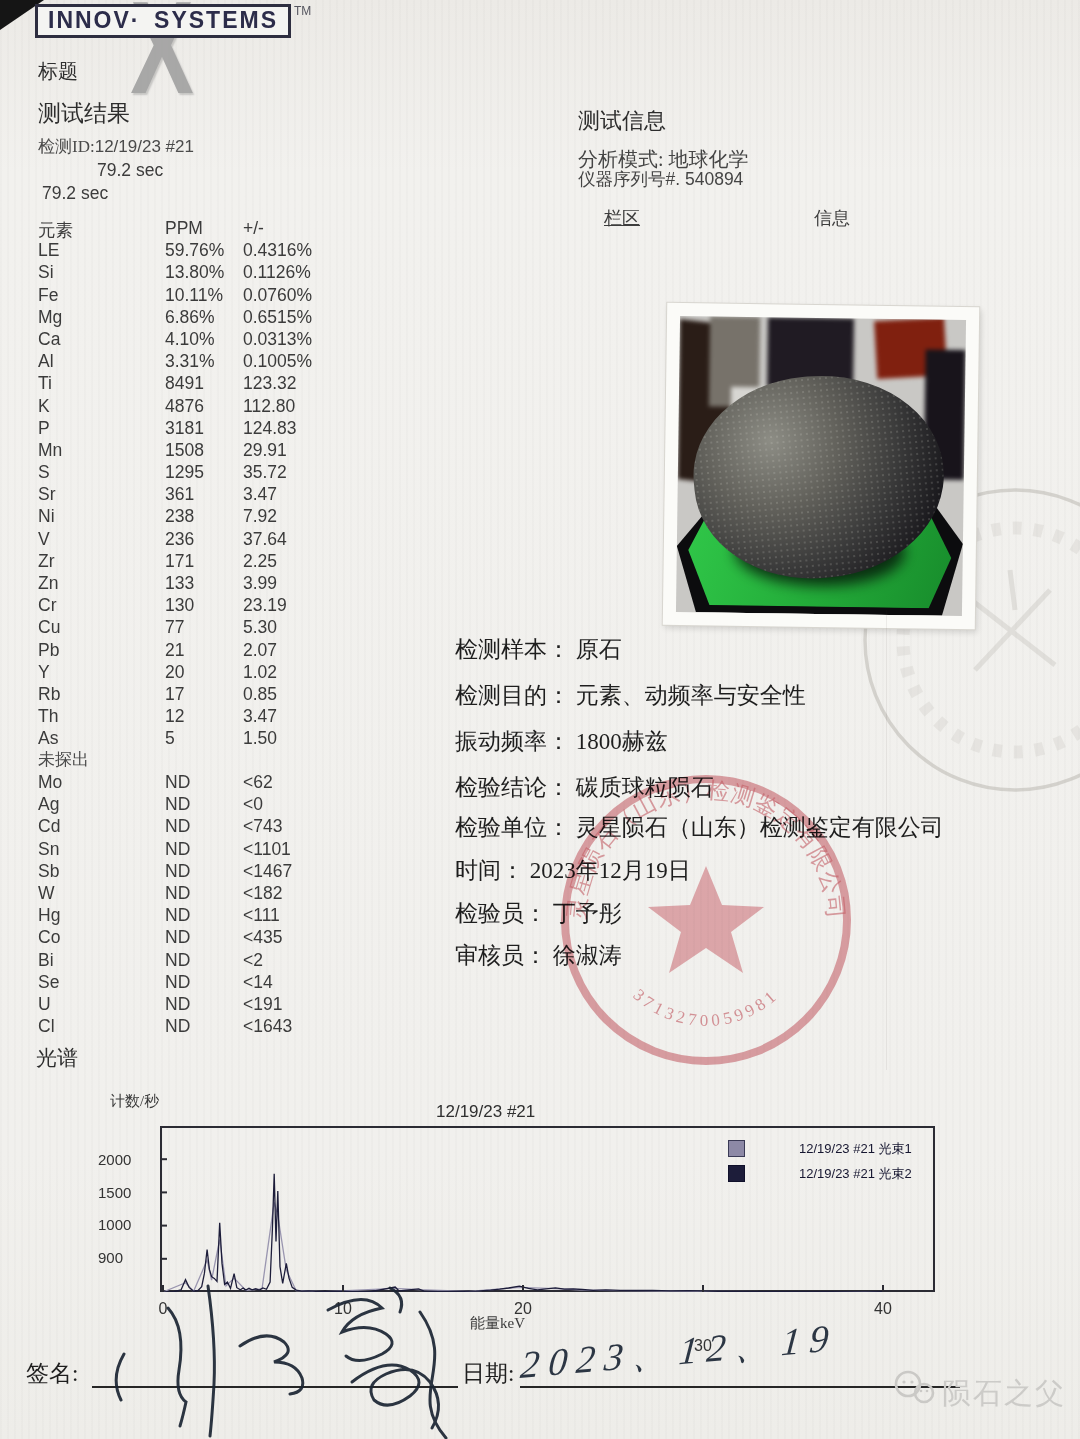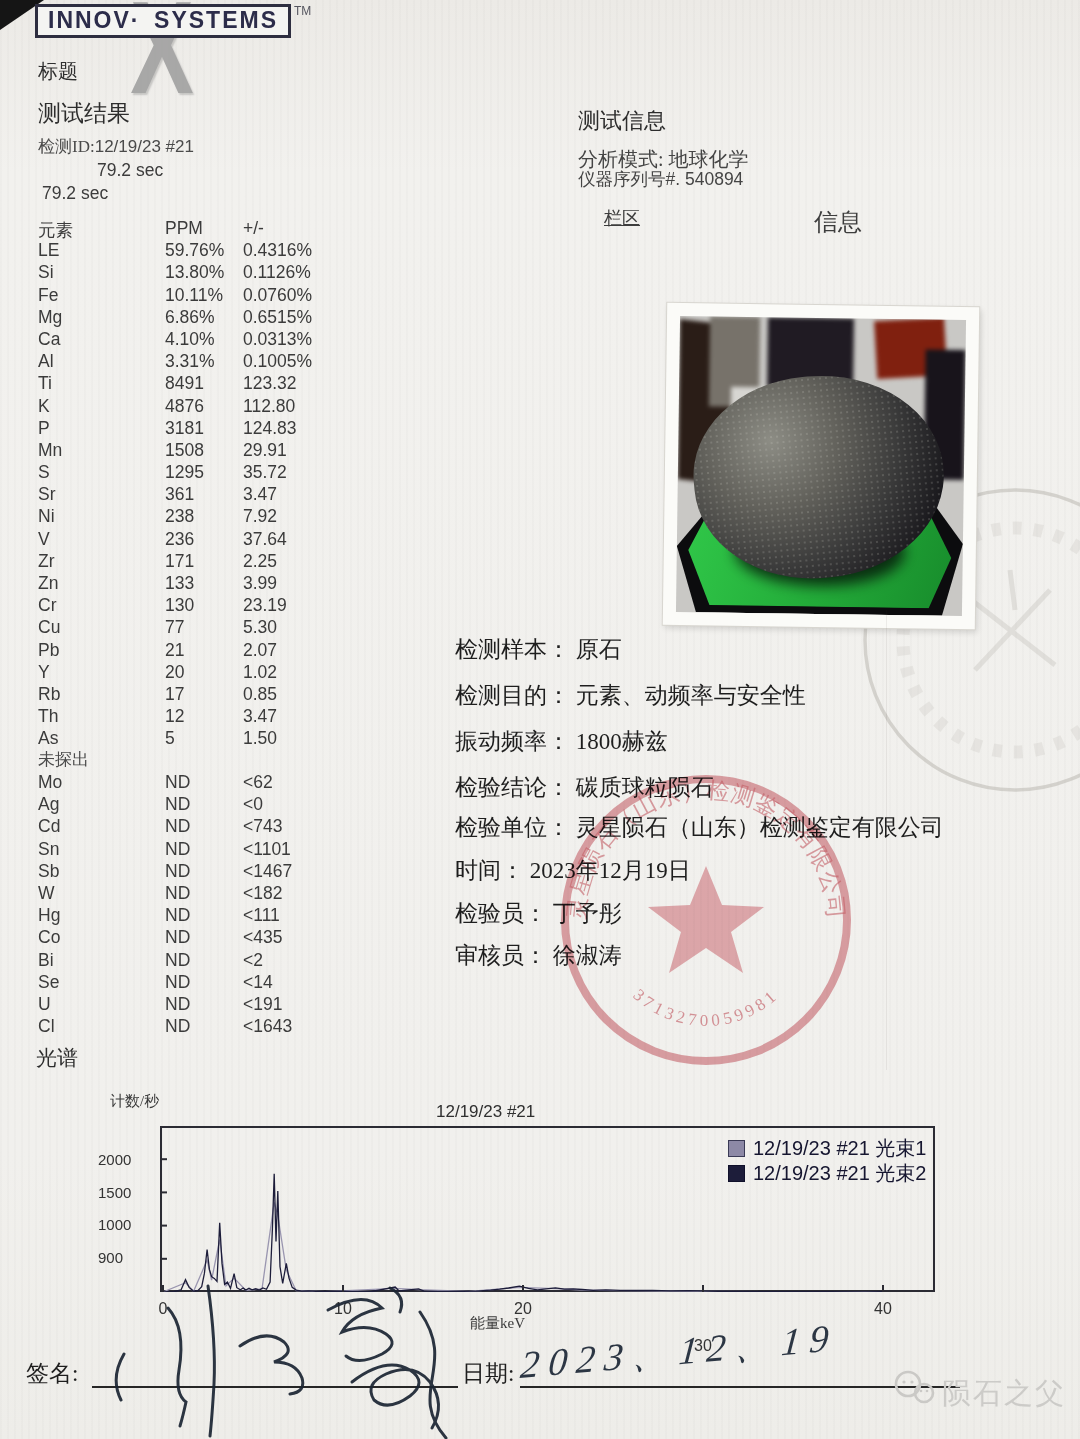--- a/index.html
+++ b/index.html
@@ -31,21 +31,21 @@
     transform:rotate(-6deg);overflow:hidden;
     background:radial-gradient(circle at 32% 30%, #8d8d85 0%, #63625c 30%, #3a3a3a 58%, #1b1a1e 80%, #121115 100%);}
   .rock::after{content:"";position:absolute;inset:0;border-radius:inherit;
     background-image:radial-gradient(rgba(225,225,215,.38) 1px, rgba(0,0,0,0) 1.6px);background-size:6px 6px;opacity:.45;}
   
   .plotbox{position:absolute;left:160px;top:1126px;width:775px;height:166px;border:2px solid #2b2b33;box-sizing:border-box;}
   .yt{position:absolute;left:98px;width:54px;text-align:left;font-size:15px;color:#333;}
   .xt{position:absolute;top:1300px;width:50px;text-align:center;font-size:16px;color:#333;}
   .legend-row{display:flex;align-items:center;gap:8px;height:25px;}
   .swatch{width:15px;height:15px;display:inline-block;}
-  .legend-label{font-size:20px;color:#161630;}
+  .legend-label{font-size:13px;color:#161630;margin-left:46px;}
   .uline{position:absolute;height:2px;background:#262626;}
   .crease{position:absolute;width:1px;background:rgba(60,55,45,.08);}
   .corner{position:absolute;left:0;top:0;width:44px;height:30px;background:#151515;
     clip-path:polygon(0 0,100% 0,0 100%);}
   svg text{font-family:"Liberation Serif","DejaVu Serif",serif;}
 </style>
 </head>
 <body>
 
 <div class="page">
@@ -256,21 +256,21 @@
           <span class="tcell c1">ND</span>
           <span class="tcell c2">&lt;1643</span>
         </div>
       </div>
   </div>
 
   <div class="abs cjk" style="left:578px;top:106px;font-size:22px;color:#2d2d2d;">测试信息</div>
   <div class="abs cjk" style="left:578px;top:146px;font-size:20px;color:#454545;">分析模式: 地球化学</div>
   <div class="abs" style="left:578px;top:167px;font-size:17.5px;color:#454545;">仪器序列号#. 540894</div>
   <div class="abs cjk" style="left:604px;top:206px;font-size:18px;color:#3d3d3d;text-decoration:underline;">栏区</div>
-  <div class="abs cjk" style="left:814px;top:206px;font-size:24px;color:#3d3d3d;">信息</div>
+  <div class="abs cjk" style="left:814px;top:206px;font-size:18px;color:#3d3d3d;">信息</div>
 
   <svg class="abs" style="left:845px;top:475px;opacity:.5;" width="330" height="330" viewBox="0 0 330 330">
     <circle cx="170" cy="165" r="150" fill="none" stroke="#b7b4ad" stroke-width="3.5"></circle>
     <circle cx="170" cy="165" r="112" fill="none" stroke="#bdbab3" stroke-width="13" stroke-dasharray="9 12" opacity="0.45"></circle>
     <path d="M120,120 L210,190 M205,115 L130,195 M165,95 L170,135" stroke="#b7b4ad" stroke-width="5" fill="none" opacity="0.6"></path>
   </svg>
 
   <div class="photo">
     <div class="photo-inner">
       <div class="bgshapes">

